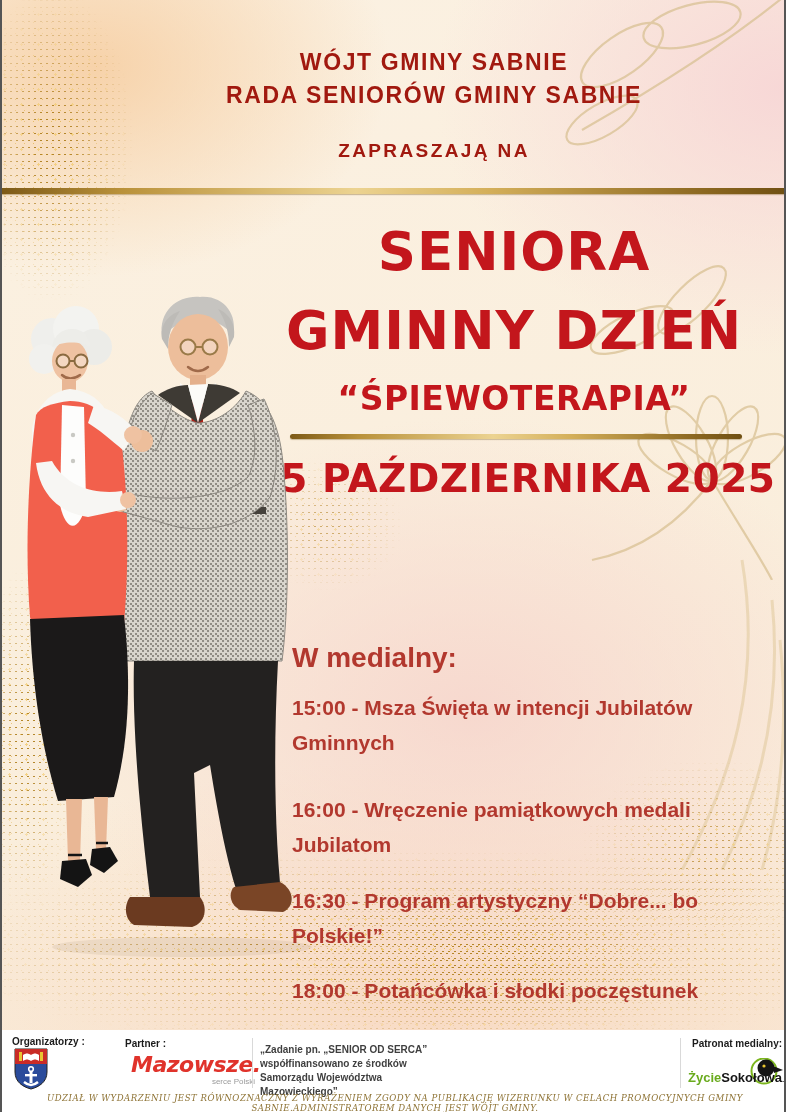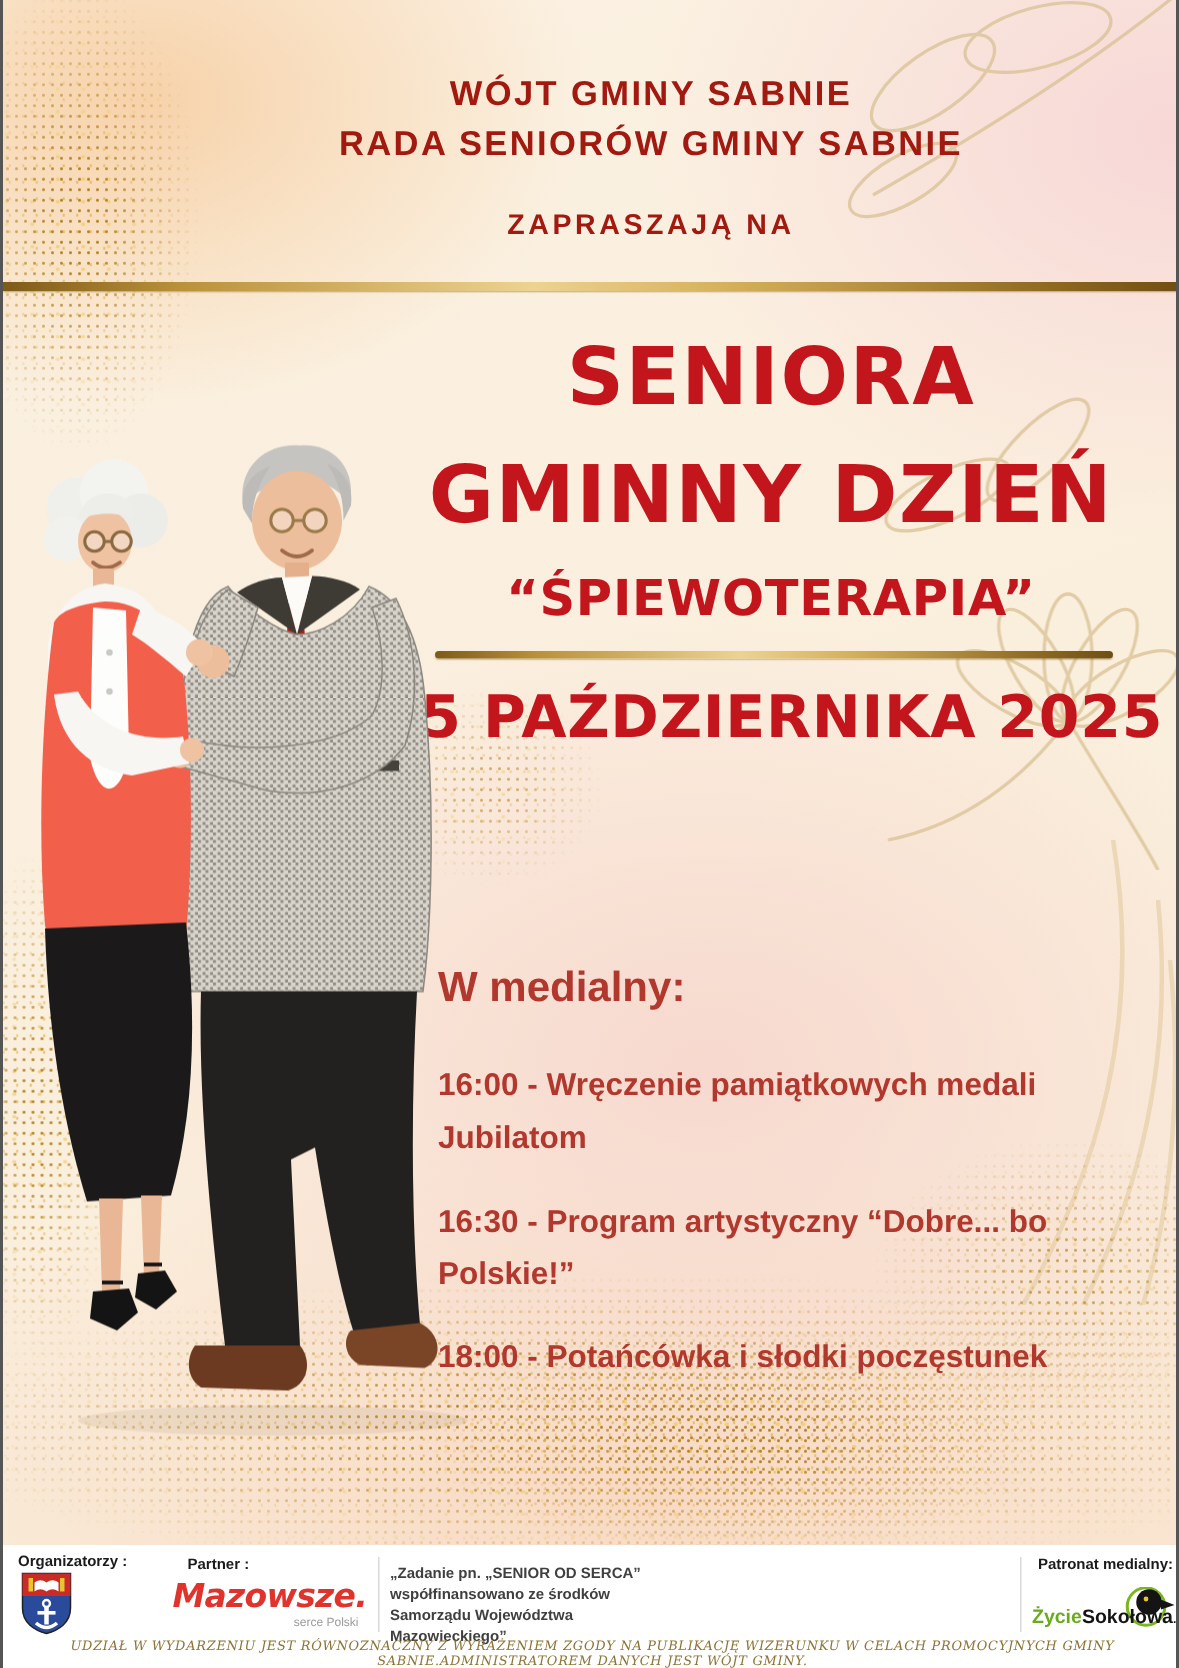--- a/index.html
+++ b/index.html
@@ -43,21 +43,21 @@
               font-family:"DejaVu Sans", sans-serif; }
   .dateblock .d1{ font-size:39px; font-weight:800; letter-spacing:.5px; }
   .dateblock .d2{ font-size:27px; font-weight:800; margin-top:10px; letter-spacing:1.5px; }
   .program{ top:642px; left:290px; width:486px; color:#B2382E; }
   .program .ph{ font-size:28px; font-weight:bold; margin-bottom:16px; }
   .program .item{ font-size:21px; font-weight:bold; line-height:35px; margin-bottom:19px; }
   
   .footer{ top:1030px; left:0; width:786px; height:82px; background:#ffffff; }
   .flabel{ position:absolute; font-size:10px; font-weight:bold; color:#1b1b1b; }
   .vline{ position:absolute; width:1px; height:50px; top:8px; background:#d9d9d9; }
-  .mazowsze-logo{ position:absolute; left:113px; top:22px; width:124px; }
+  .mazowsze-logo{ position:absolute; left:129px; top:22px; width:124px; }
   .mazowsze-logo .mz{ font-size:22px; font-weight:bold; font-style:italic; color:#E0332B;
                       font-family:"DejaVu Sans", sans-serif; letter-spacing:-.5px;}
   .mazowsze-logo .serce{ display:block; text-align:right; font-size:8px; color:#9a9a9a; margin-top:0px;}
   .funding{ position:absolute; left:258px; top:13px; width:168px; font-size:10px; font-weight:bold;
             color:#3f3f3f; line-height:14px; }
   .seniors-logo{ position:absolute; left:428px; top:26px; white-space:nowrap; }
   .seniors-logo span{ vertical-align:baseline; }
   .sl-maz{ font-size:24px; font-weight:bold; font-style:italic; color:#E0332B;
            font-family:"DejaVu Sans", sans-serif; letter-spacing:-.5px;}
   .sl-chev{ font-size:21px; font-weight:900; color:#151515; margin:0 3px 0 6px; }
@@ -123,20 +123,21 @@
 
   <div class="divider" style="top:434px; left:288px; width:452px; height:5px;"></div>
 
   <div class="abs dateblock">
     <div class="d1">25 PAŹDZIERNIKA 2025</div>
   </div>
 
   <div class="abs program">
     <div class="ph">W medialny:</div>
     <div class="item">
+      <div>15:00 - Msza Święta w intencji Jubilatów Gminnych</div>
     </div>
     <div class="item" style="margin-bottom:21px;margin-top:32px;">16:00 - Wręczenie pamiątkowych medali Jubilatom</div>
     <div class="item" style="margin-bottom:20px;">16:30 - Program artystyczny “Dobre... bo Polskie!”</div>
     <div class="item">18:00 - Potańcówka i słodki poczęstunek</div>
   </div>
 
   <svg class="abs" style="left:0; top:295px;" width="330" height="670" viewBox="0 0 330 670">
     <defs>
       <pattern id="tweed" width="5" height="5" patternUnits="userSpaceOnUse">
         <rect width="5" height="5" fill="#D9D5CD"></rect>

